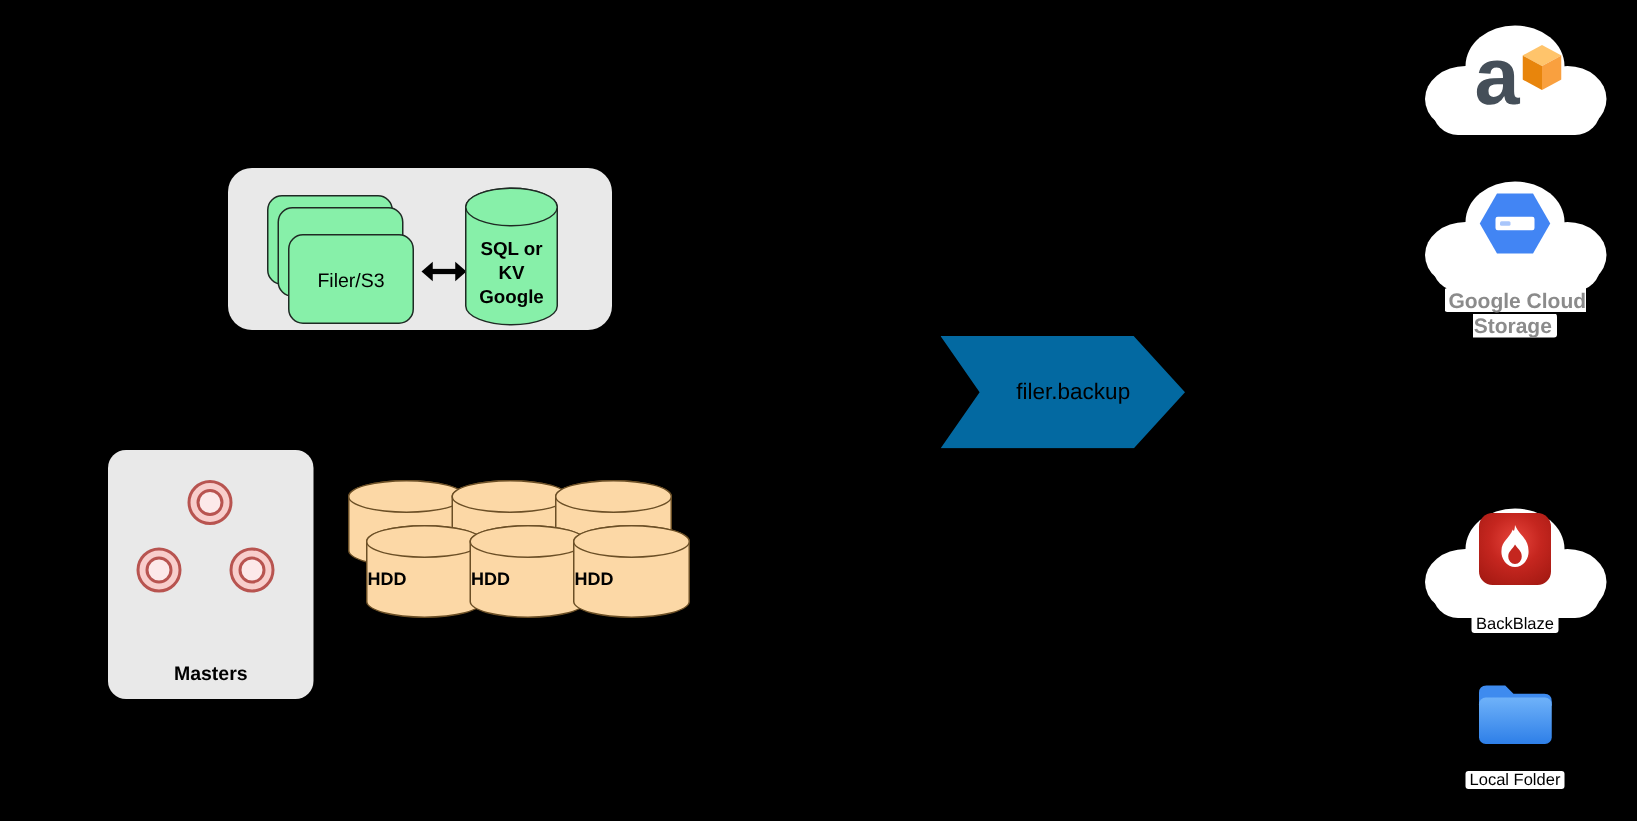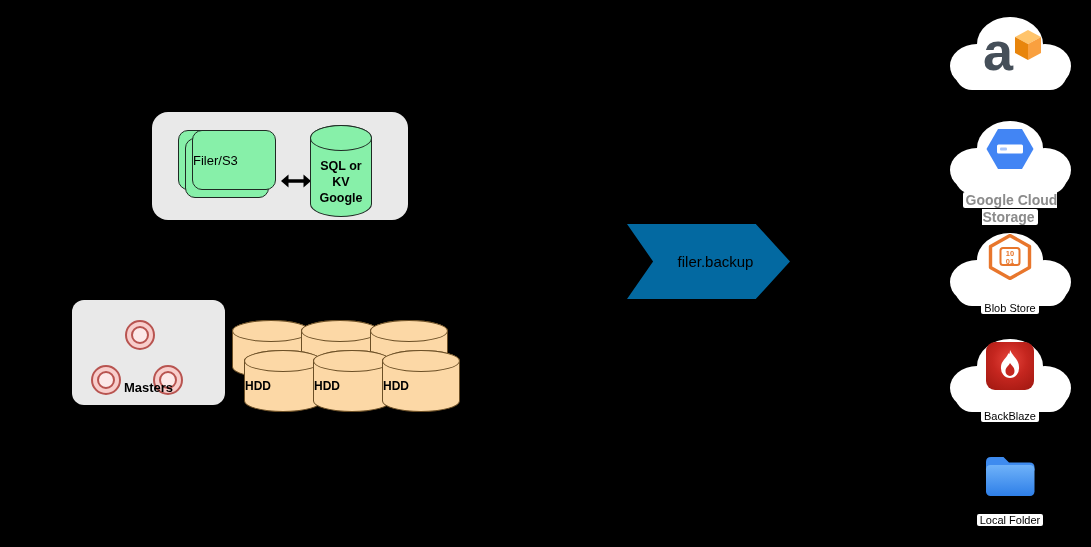--- a/index.html
+++ b/index.html
@@ -4,30 +4,30 @@
 <style>
   html, body { margin:0; padding:0; background:#000; }
   .canvas {
     position:relative; width:1091px; height:547px; background:#000000;
     overflow:hidden; font-family:"Liberation Sans", sans-serif; color:#000;
   }
 
   
   .group-box { position:absolute; background:#E9E9E9; }
   #filer-box { left:152px; top:112px; width:256px; height:108px; border-radius:16px; }
-  #masters-box { left:72px; top:300px; width:137px; height:105px; border-radius:12px;padding-left:16px; }
+  #masters-box { left:72px; top:300px; width:137px; height:166px; border-radius:12px; }
 
   
   .stack-card {
     position:absolute; width:84px; height:60px; box-sizing:border-box;
     background:#87F0A9; border:1.4px solid #1f2a24; border-radius:10px;
   }
   .stack-card.c1 { left:26px; top:18px; }
   .stack-card.c2 { left:33px; top:26px; }
-  .stack-card.c3 { left:40px; top:18px; display:flex; align-items:center; }
+  .stack-card.c3 { left:40px; top:44px; display:flex; align-items:center; justify-content:center; }
   .card-label { font-size:13px; }
 
   #dbl-arrow { position:absolute; left:128px; top:60px; }
 
   
   .cyl {
     position:absolute; box-sizing:border-box;
     background:var(--fill); border:1.4px solid var(--stroke);
     border-radius:50% / var(--ry);
   }
@@ -169,35 +169,20 @@
     </svg>
     <svg class="gcs-hex" width="48" height="42" viewBox="0 0 48 42">
       <polygon points="12,1 36,1 47.5,21 36,41 12,41 0.5,21" fill="#4285F4"></polygon>
       <rect x="11" y="16.5" width="26" height="9" rx="1.5" fill="#fff"></rect>
       <rect x="14" y="19.5" width="7" height="3" rx="1" fill="#A9C6FB"></rect>
     </svg>
     <div class="cloud-label gcs-label"><span>Google Cloud
 Storage</span></div>
   </div>
 
-  <div class="cloud" id="cloud-blob">
-    <svg class="cloud-shape" width="150" height="95" viewBox="0 0 150 95">
-      <ellipse cx="42" cy="58" rx="27" ry="22" fill="#fff"></ellipse>
-      <ellipse cx="75" cy="36" rx="33" ry="27" fill="#fff"></ellipse>
-      <ellipse cx="110" cy="58" rx="26" ry="22" fill="#fff"></ellipse>
-      <rect x="20" y="48" width="112" height="34" rx="17" fill="#fff"></rect>
-    </svg>
-    <svg class="blob-hex" width="46" height="46" viewBox="0 0 46 46">
-      <polygon points="23,1.5 42.5,12.5 42.5,33.5 23,44.5 3.5,33.5 3.5,12.5" fill="#fff" stroke="#E8762C" stroke-width="3.4" stroke-linejoin="round"></polygon>
-      <rect x="13.5" y="14" width="19" height="17" rx="2.5" fill="#fff" stroke="#E8762C" stroke-width="2"></rect>
-      <text class="blob-digit" x="23" y="22">10</text>
-      <text class="blob-digit" x="23" y="29.5">01</text>
-    </svg>
-    <div class="cloud-label"><span>Blob Store</span></div>
-  </div>
 
   <div class="cloud" id="folder-item">
     <svg class="folder-svg" width="56" height="52" viewBox="0 0 56 52">
       <defs>
         <linearGradient id="fg" x1="0" y1="0" x2="0" y2="1">
           <stop offset="0" stop-color="#6FB2F9"></stop>
           <stop offset="1" stop-color="#2E7FE8"></stop>
         </linearGradient>
       </defs>
       <path d="M4 12 q0 -5 5 -5 h12.5 l5.5 5.5 h20.5 q5 0 5 5 v3 H4 Z" fill="#3E8BEF"></path>

